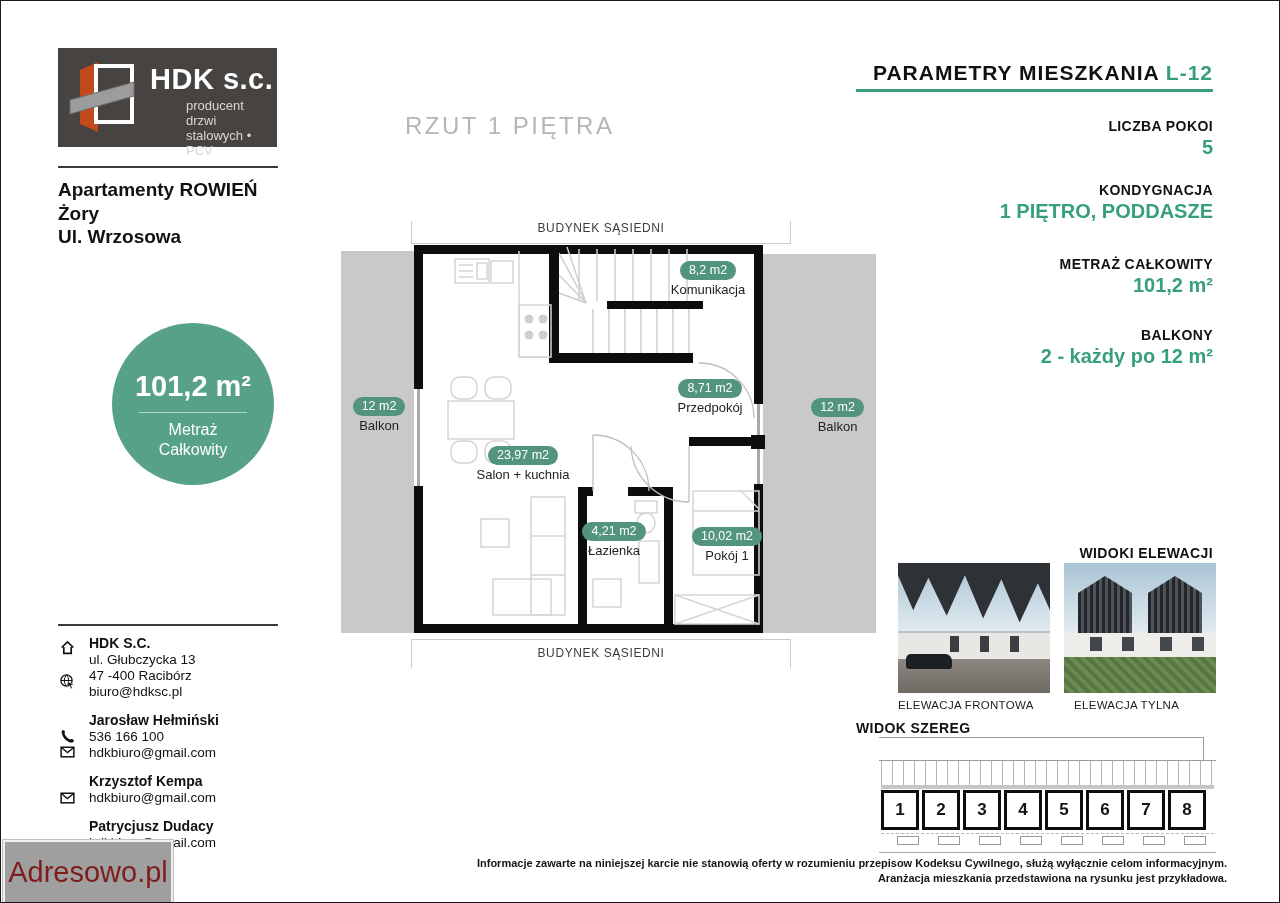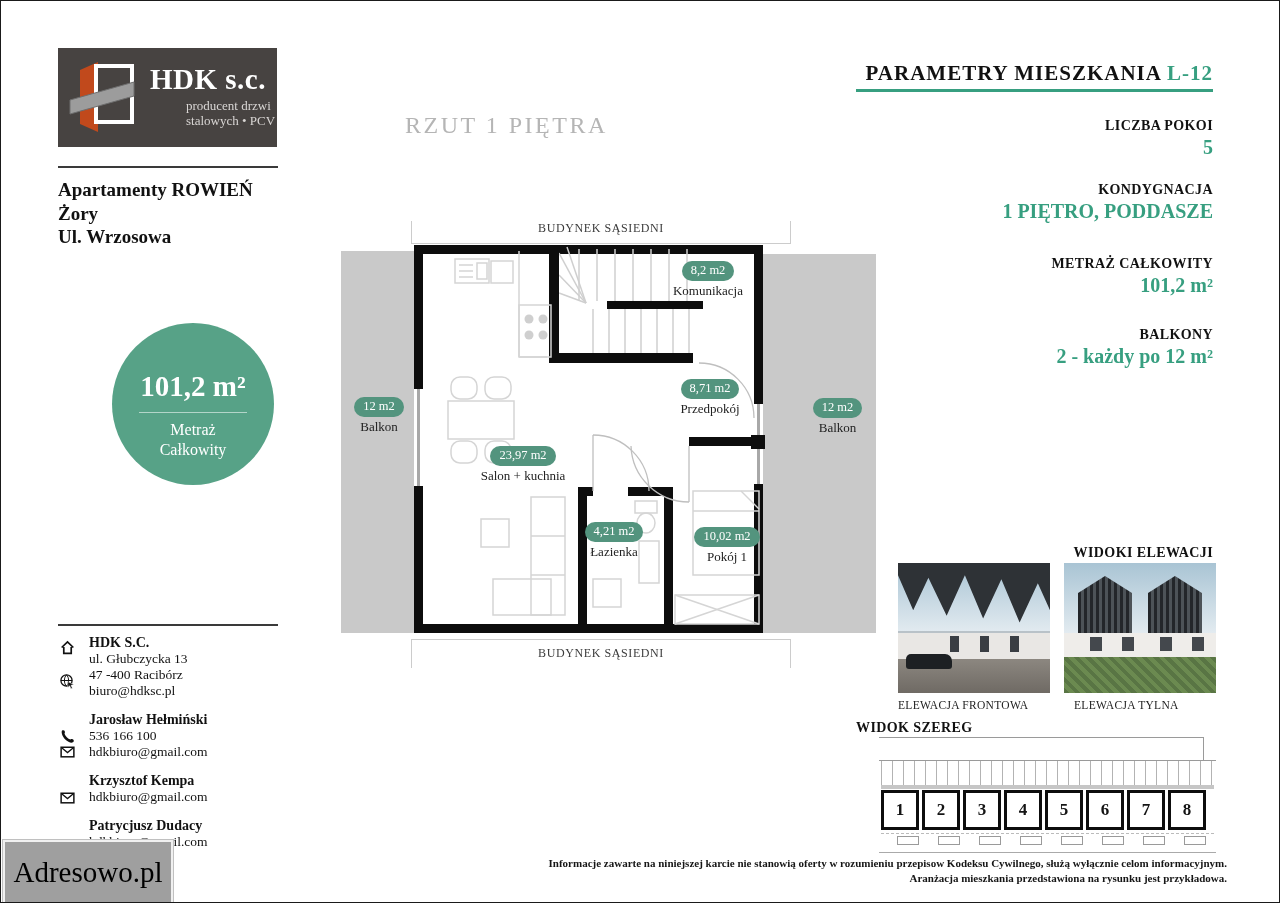--- a/index.html
+++ b/index.html
@@ -1,18 +1,18 @@
 <!DOCTYPE html>
 <html><head>
 <meta charset="utf-8">
 <style>
   html,body{margin:0;padding:0;background:#fff;}
   #canvas{
     position:relative;width:1278px;height:901px;background:#fff;
-    font-family:Liberation Serif, serif;color:#141414;
+    font-family:Liberation Sans, sans-serif;color:#141414;
     overflow:hidden;border:1px solid #1a1a1a;
   }
   .abs{position:absolute;}
   .r{text-align:right;}
 
   
   .logo-box{left:57px;top:47px;width:219px;height:99px;background:#474341;}
   .logo-text{left:92px;top:15px;color:#fff;}
   .logo-name{font-size:29px;font-weight:bold;letter-spacing:.5px;}
   .logo-tag{font-size:13px;color:#d9d6d4;line-height:15px;margin-top:2px;margin-left:36px;}
@@ -78,21 +78,21 @@
   .rw-tab{width:22px;height:9px;border:1.5px solid #9a9a9a;box-sizing:border-box;background:#fff;}
   .rw-bottom{position:absolute;left:0;top:118px;width:337px;height:1px;background:#aaa;}
 
   
   .contact{font-size:13.5px;color:#111;line-height:16px;}
   .contact b{font-size:14px;}
   .cicon{position:absolute;width:17px;height:17px;}
 
   
   .watermark{left:2px;top:839px;width:166px;height:60px;background:#9f9f9f;border:2px solid #f0f0f0;
-    box-shadow:0 0 0 1px #c0c0c0;color:#000000;font-size:29px;display:flex;align-items:center;justify-content:center;z-index:9;}
+    box-shadow:0 0 0 1px #c0c0c0;color:#7f1d1d;font-size:29px;display:flex;align-items:center;justify-content:center;z-index:9;}
   .disclaimer{left:400px;top:855px;width:826px;text-align:right;font-size:11px;font-weight:bold;color:#161616;line-height:15px;}
 </style>
 </head>
 <body>
 
 <div id="canvas">
 
   <div class="abs logo-box">
     <svg class="abs" style="left:10px;top:6px" width="78" height="88" viewBox="0 0 78 88">
       <polygon points="12,16 30,8 30,78 12,70" fill="#c1491c"></polygon>

